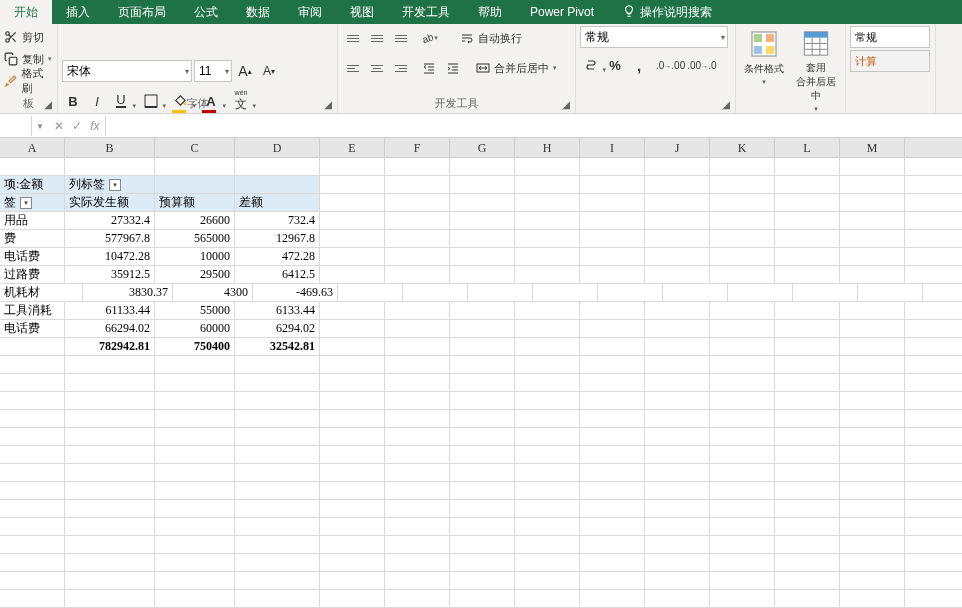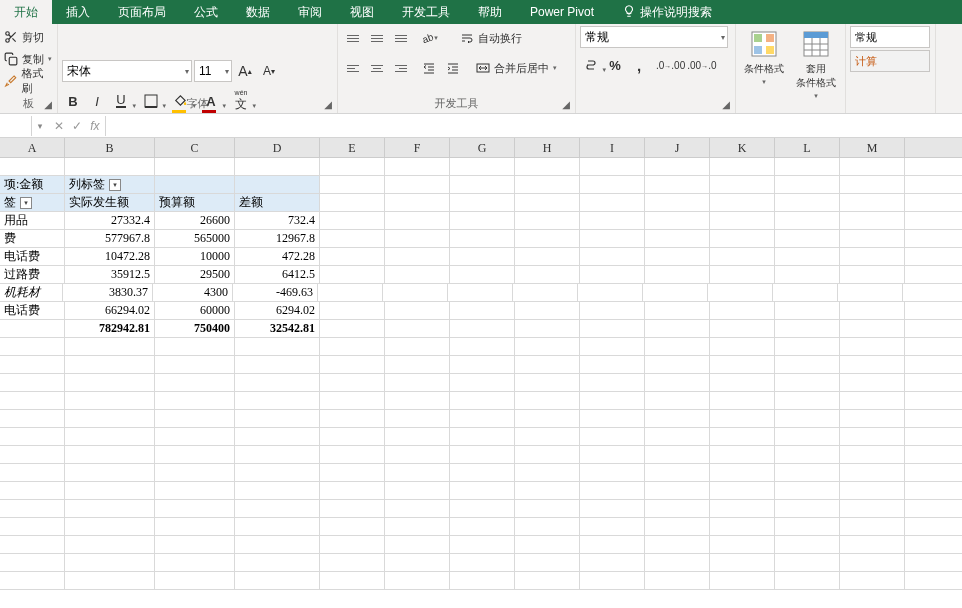--- a/index.html
+++ b/index.html
@@ -318,21 +318,21 @@
     <div class="style-big">
       <svg class="ic" viewBox="0 0 32 32">
           <rect x="4" y="4" width="24" height="24" fill="#fff" stroke="#888"></rect>
           <rect x="4" y="4" width="24" height="6" fill="#5b9bd5"></rect>
           <line x1="4" y1="16" x2="28" y2="16" stroke="#888"></line>
           <line x1="4" y1="22" x2="28" y2="22" stroke="#888"></line>
           <line x1="12" y1="10" x2="12" y2="28" stroke="#888"></line>
           <line x1="20" y1="10" x2="20" y2="28" stroke="#888"></line>
         </svg>
       <div class="lab" style="white-space:pre-line;">套用
-条件格式</div>
+合并后居中</div>
       <div style="font-size:7px;color:#666;">▾</div>
     </div>
   </div>
 
   <div class="group cellstyle-group">
     <div class="cs-box">常规</div>
     <div class="cs-box calc" style="color:#c65911;">计算</div>
   </div>
 
 </div>
@@ -464,24 +464,39 @@
         <div class="cell" style="width: 65px;"></div>
         <div class="cell" style="width: 65px;"></div>
         <div class="cell" style="width: 65px;"></div>
         <div class="cell" style="width: 65px;"></div>
         <div class="cell" style="width: 65px;"></div>
         <div class="cell" style="width: 65px;"></div>
         <div class="cell" style="width: 65px;"></div>
         <div class="cell" style="width: 65px;"></div>
       </div>
       <div class="row">
-        <div class="cell" style="width: 63px; font-style: italic;">机耗材</div>
+        <div class="cell" style="width: 83px;">机耗材</div>
         <div class="cell num" style="width: 90px;">3830.37</div>
         <div class="cell num" style="width: 80px;">4300</div>
         <div class="cell num" style="width: 85px;">-469.63</div>
+        <div class="cell" style="width: 65px;"></div>
+        <div class="cell" style="width: 65px;"></div>
+        <div class="cell" style="width: 65px;"></div>
+        <div class="cell" style="width: 65px;"></div>
+        <div class="cell" style="width: 65px;"></div>
+        <div class="cell" style="width: 65px;"></div>
+        <div class="cell" style="width: 65px;"></div>
+        <div class="cell" style="width: 65px;"></div>
+        <div class="cell" style="width: 65px;"></div>
+      </div>
+      <div class="row">
+        <div class="cell" style="width: 65px;">工具消耗</div>
+        <div class="cell num" style="width: 90px;">61133.44</div>
+        <div class="cell num" style="width: 80px;">55000</div>
+        <div class="cell num" style="width: 85px;">6133.44</div>
         <div class="cell" style="width: 65px;"></div>
         <div class="cell" style="width: 65px;"></div>
         <div class="cell" style="width: 65px;"></div>
         <div class="cell" style="width: 65px;"></div>
         <div class="cell" style="width: 65px;"></div>
         <div class="cell" style="width: 65px;"></div>
         <div class="cell" style="width: 65px;"></div>
         <div class="cell" style="width: 65px;"></div>
         <div class="cell" style="width: 65px;"></div>
       </div>

